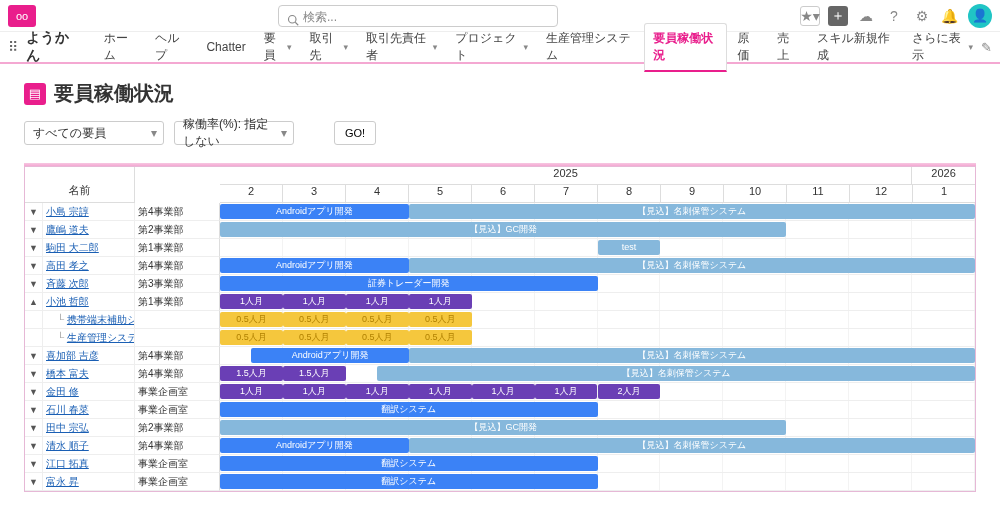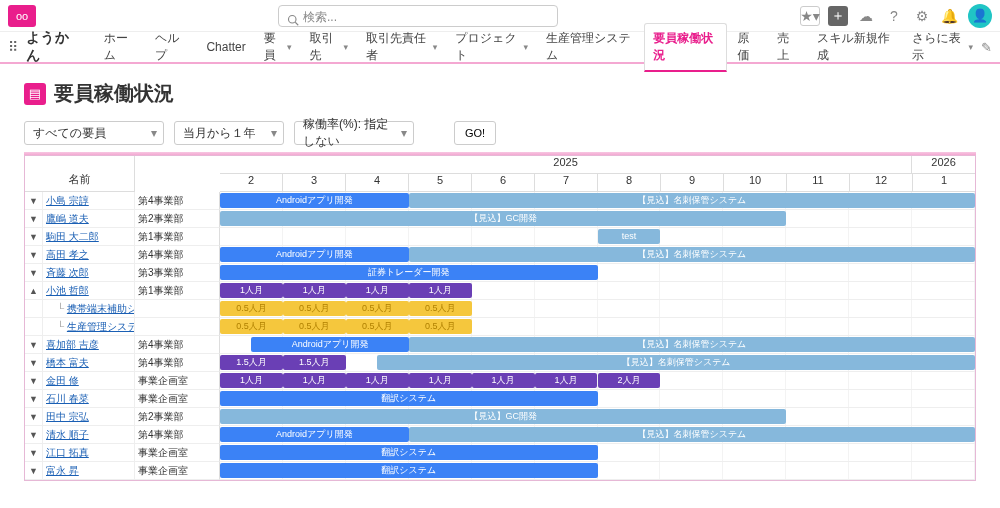--- a/index.html
+++ b/index.html
@@ -18,21 +18,21 @@
   .app-name { font-size: 14px; font-weight: bold; margin-right: 16px; }
   .nav-items { display: flex; gap: 2px; align-items: center; }
   .nav-item { padding: 6px 8px; font-size: 12px; color: #444; display: flex; align-items: center; gap: 2px; cursor: pointer; }
   .nav-item.active { background: #fff; border: 1px solid #ddd; border-bottom: 2px solid #e91e8c; border-radius: 3px 3px 0 0; color: #e91e8c; font-weight: bold; }
   .chev { font-size: 9px; color: #888; }
   .nav-right { margin-left: auto; color: #888; font-size: 13px; }
   .page { padding: 16px 24px; }
   .page-head { display: flex; align-items: center; gap: 8px; margin-bottom: 14px; }
   .page-icon { width: 22px; height: 22px; background: #e91e8c; border-radius: 3px; display:flex;align-items:center;justify-content:center;color:#fff;font-size:13px; }
   .page-title { font-size: 20px; font-weight: bold; color: #333; }
-  .filters { display: flex; gap: 10px; align-items: center; margin-bottom: 7px; }
+  .filters { display: flex; gap: 10px; align-items: center; margin-bottom: 18px; }
   .sel { height: 24px; border: 1px solid #ccc; border-radius: 3px; padding: 0 22px 0 8px; font-size: 12px; background: #fff; position: relative; display: flex; align-items: center; }
   .sel::after { content: "▾"; position: absolute; right: 6px; color: #888; }
   .go-btn { height: 24px; padding: 0 10px; border: 1px solid #ccc; border-radius: 3px; background: #fff; font-size: 11px; }
   .pink-divider { height: 3px; background: linear-gradient(#f7c7e2,#f4a8d2); margin-bottom: 0; }
   .matrix { border: 1px solid #e6b8d6; }
   .matrix-head { display: flex; }
   .left-head { width: 195px; display:flex; }
   .col-name { width: 110px; border-right: 1px solid #ddd; border-bottom: 1px solid #ddd; display:flex;align-items:flex-end;justify-content:center;padding:4px;font-size:11px;height:36px; }
   .col-dept { width:85px; border-right:1px solid #ddd; border-bottom:1px solid #ddd; display:flex;align-items:flex-end;justify-content:center;padding:4px;font-size:11px;height:36px; }
   .right-head { flex:1; }
@@ -107,23 +107,20 @@
 
 <div class="page">
   <div class="page-head">
     <div class="page-icon">▤</div>
     <div class="page-title">要員稼働状況</div>
   </div>
   <div class="filters">
     <div class="sel" style="width:140px">
         <span>すべての要員</span>
       </div>
-    <div class="sel" style="width:110px">
-        <span>当月から１年</span>
-      </div>
     <div class="sel" style="width:120px">
         <span>稼働率(%): 指定しない</span>
       </div>
     <div style="width:20px"></div>
     <button class="go-btn">GO!</button>
   </div>
   <div class="pink-divider"></div>
   <div class="matrix">
     <div class="matrix-head">
       <div class="left-head">

